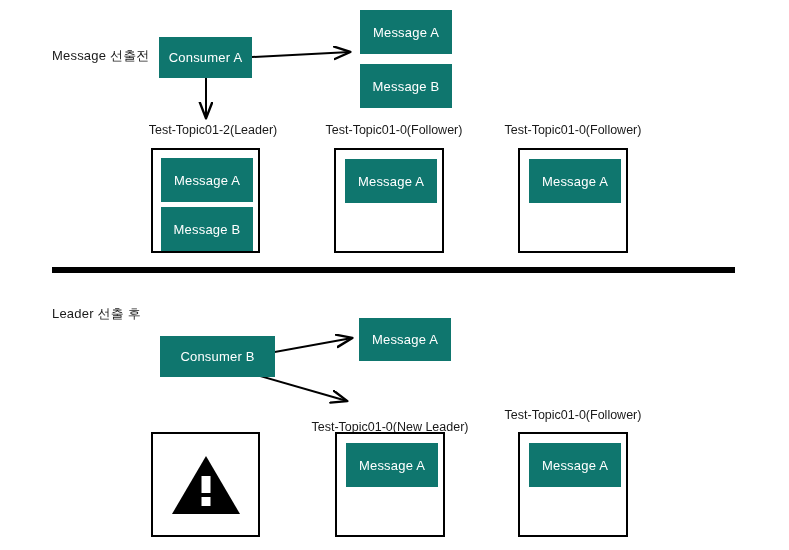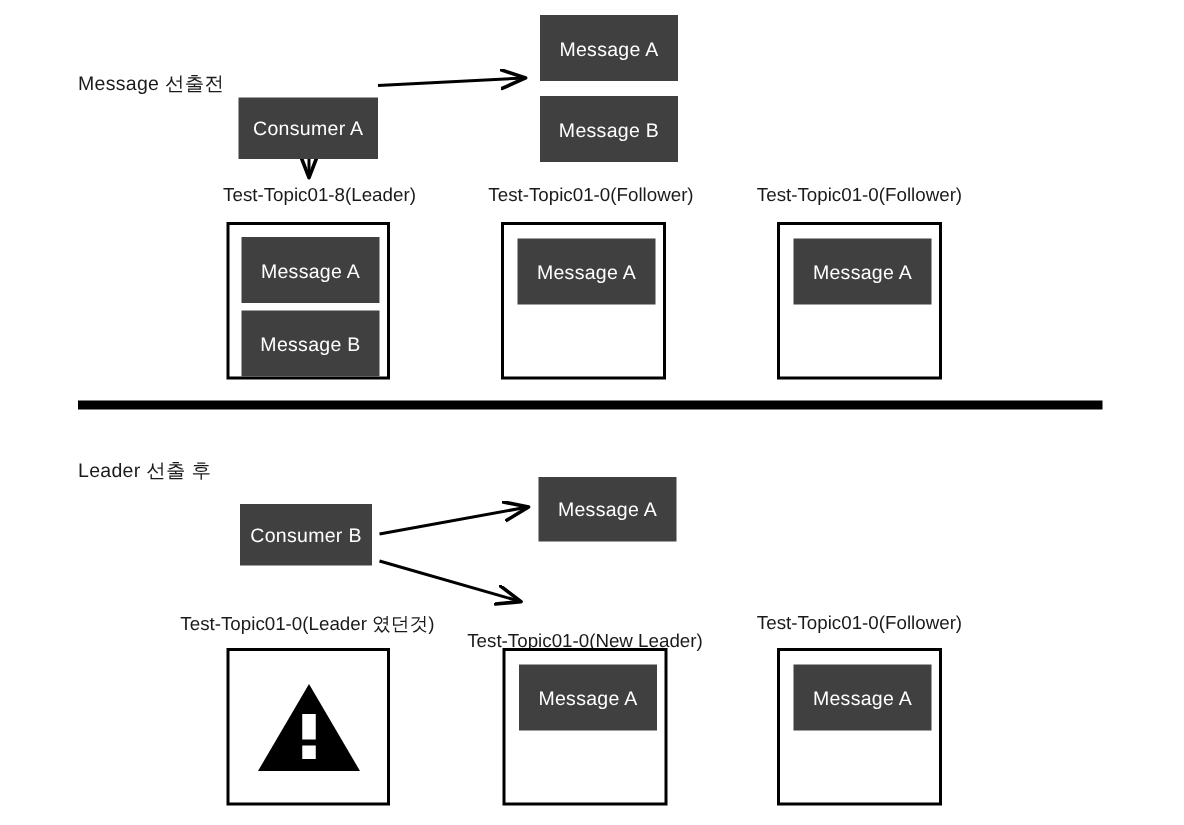--- a/index.html
+++ b/index.html
@@ -26,21 +26,21 @@
   
   .section-label {
     font-size: 13px;
     color: #1a1a1a;
     letter-spacing: 0.2px;
     white-space: nowrap;
   }
 
   
   .block {
-    background: #404040;
+    background: #0f766e;
     color: #ffffff;
     display: flex;
     align-items: center;
     justify-content: center;
     font-size: 13px;
     letter-spacing: 0.2px;
     box-sizing: border-box;
     white-space: nowrap;
   }
 
@@ -92,33 +92,33 @@
 
     <line x1="206" y1="78" x2="206" y2="118" stroke="#000000" stroke-width="2" marker-end="url(#ah)"></line>
 
     <line x1="253" y1="356" x2="352" y2="338" stroke="#000000" stroke-width="2" marker-end="url(#ah)"></line>
 
     <line x1="253" y1="374" x2="347" y2="401" stroke="#000000" stroke-width="2" marker-end="url(#ah)"></line>
   </svg>
 
   <div class="abs section-label" style="left:52px; top:47px;">Message 선출전</div>
 
-  <div class="abs block" style="left:159px; top:37px; width:93px; height:41px;margin-top:28px;">
+  <div class="abs block" style="left:159px; top:37px; width:93px; height:41px;">
     <span>Consumer A</span>
   </div>
 
   <div class="abs block" style="left:360px; top:10px; width:92px; height:44px;">
     <span>Message A</span>
   </div>
 
   <div class="abs block" style="left:360px; top:64px; width:92px; height:44px;">
     <span>Message B</span>
   </div>
 
-  <div class="abs partition-label" style="left:145px; top:123px; width:136px;">Test-Topic01-8(Leader)</div>
+  <div class="abs partition-label" style="left:145px; top:123px; width:136px;">Test-Topic01-2(Leader)</div>
   <div class="abs partition" style="left:151px; top:148px; width:109px; height:105px;">
     <div class="block" style="position:absolute; left:8px; top:8px; width:92px; height:44px;">
       <span>Message A</span>
     </div>
     <div class="block" style="position:absolute; left:8px; top:57px; width:92px; height:44px;">
       <span>Message B</span>
     </div>
   </div>
 
   <div class="abs partition-label" style="left:320px; top:123px; width:148px;">Test-Topic01-0(Follower)</div>
@@ -132,29 +132,28 @@
   <div class="abs partition" style="left:518px; top:148px; width:110px; height:105px;">
     <div class="block" style="position:absolute; left:9px; top:9px; width:92px; height:44px;">
       <span>Message A</span>
     </div>
   </div>
 
   <div class="abs divider" style="left:52px; top:267px; width:683px; height:6px;"></div>
 
   <div class="abs section-label" style="left:52px; top:305px;text-align:center;">Leader 선출 후</div>
 
-  <div class="abs block" style="left:160px; top:336px; width:88px; height:41px;">
+  <div class="abs block" style="left:160px; top:336px; width:115px; height:41px;">
     <span>Consumer B</span>
   </div>
 
   <div class="abs block" style="left:359px; top:318px; width:92px; height:43px;">
     <span>Message A</span>
   </div>
 
-  <div class="abs partition-label" style="left:115px; top:408px; width:180px;">Test-Topic01-0(Leader 였던것)</div>
   <div class="abs partition warn-wrap" style="left:151px; top:432px; width:109px; height:105px;">
     <svg width="74" height="66" viewBox="0 0 74 66">
       <path d="M37 4 L71 62 L3 62 Z" fill="#000000"></path>
       <rect x="32.5" y="24" width="9" height="17" fill="#ffffff"></rect>
       <rect x="32.5" y="45" width="9" height="9" fill="#ffffff"></rect>
     </svg>
   </div>
 
   <div class="abs partition-label" style="left:305px; top:420px; width:170px;">Test-Topic01-0(New Leader)</div>
   <div class="abs partition" style="left:335px; top:432px; width:110px; height:105px;">

